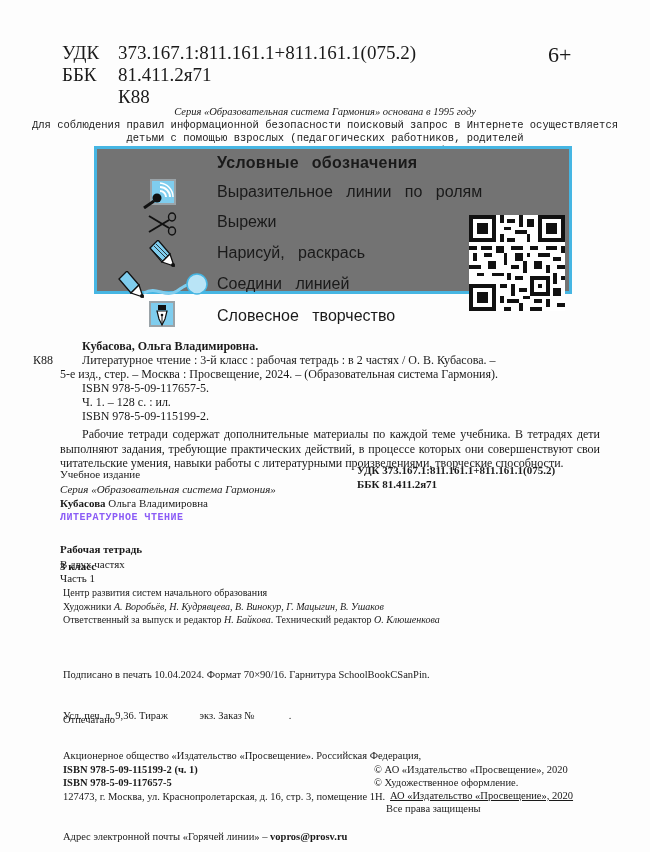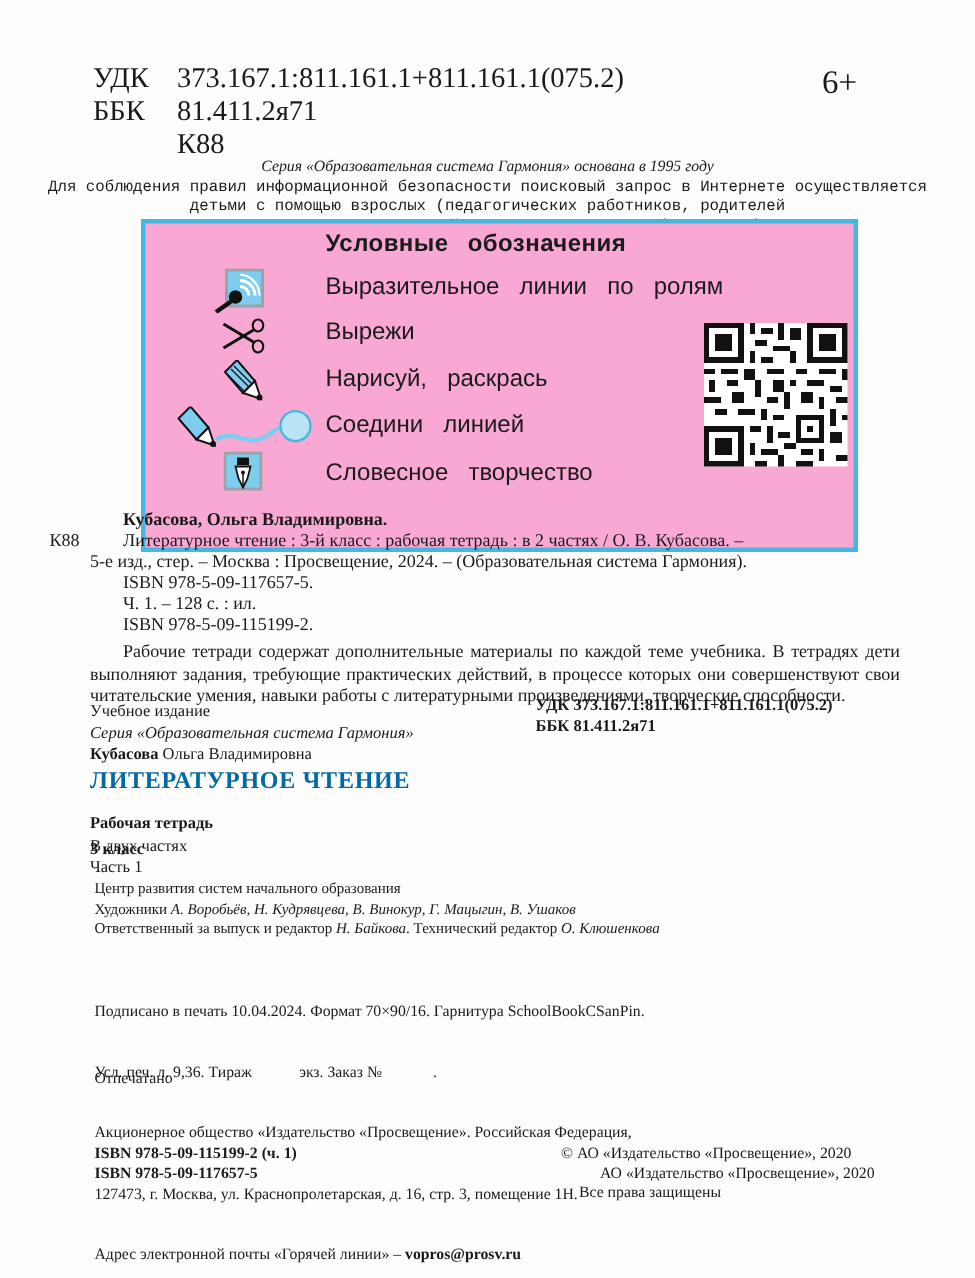--- a/index.html
+++ b/index.html
@@ -9,33 +9,33 @@
 
   
   .hdr { font-family: "Liberation Serif", serif; font-size: 19px; line-height: 22px; }
   .hdr .lbl { display: inline-block; width: 56px; }
   .age { font-family: "Liberation Serif", serif; font-size: 22px; }
 
   .series-line { font-family: "Liberation Serif", serif; font-style: italic; font-size: 10.5px; text-align: center; width: 650px; left: 0; }
   .notice { font-family: Liberation Mono, monospace; font-size: 10.5px; text-align: center; width: 650px; left: 0; line-height: 13px; }
 
   
-  .legend { left: 94px; top: 146px; width: 478px; height: 222px; border: 3px solid #46b6e3; box-sizing: border-box; background: #f9a8d4; }
+  .legend { left: 94px; top: 146px; width: 478px; height: 148px; border: 3px solid #46b6e3; box-sizing: border-box; background: #737373; }
   .legend-title { font-family: "Liberation Sans", sans-serif; font-weight: bold; font-size: 16px; left: 120px; top: 5px; letter-spacing: 0.3px; word-spacing: 8px; }
   .legend-item { font-family: "Liberation Sans", sans-serif; font-size: 16px; left: 120px; word-spacing: 9px; }
   .icon { position: absolute; }
   .qr { left: 372px; top: 66px; width: 96px; height: 96px; }
 
   
   .bib { font-family: "Liberation Serif", serif; font-size: 12px; line-height: 14.5px; }
   .bold { font-weight: bold; }
   .ital { font-style: italic; }
   .abstract { font-family: Liberation Serif, serif; font-size: 12px; line-height: 14.5px; text-align: justify; }
   .small { font-family: "Liberation Serif", serif; font-size: 11px; line-height: 13.5px; }
-  .title-blue { font-family: Liberation Serif, serif; font-weight: bold; font-size: 16px; color: #0369a1; letter-spacing: 0.5px; }
+  .title-blue { font-family: Liberation Mono, monospace; font-weight: bold; font-size: 10px; color: #8b5cf6; letter-spacing: 0.5px; }
 </style>
 </head>
 <body>
 
 <div class="abs hdr" style="left:62px; top:42px;">
   <span class="lbl">УДК</span><span>373.167.1:811.161.1+811.161.1(075.2)</span>
 </div>
 <div class="abs hdr" style="left:62px; top:64px;">
   <span class="lbl">ББК</span><span>81.411.2я71</span>
 </div>
@@ -212,15 +212,16 @@
   <div><span>Адрес электронной почты «Горячей линии» –</span> <span class="bold">vopros@prosv.ru</span></div>
 </div>
 <div class="abs small" style="left:63px; top:713px; font-size:10.5px;">Отпечатано</div>
 
 <div class="abs small bold" style="left:63px; top:763px; font-size:10.5px; line-height:13px;">
   <div>ISBN 978-5-09-115199-2 (ч. 1)</div>
   <div>ISBN 978-5-09-117657-5</div>
 </div>
 <div class="abs small" style="left:374px; top:763px; font-size:10.5px; line-height:13px;">
   <div>© АО «Издательство «Просвещение», 2020</div>
-  <div style="padding-left:26px;">АО «Издательство «Просвещение», 2020</div>
+  <div>© Художественное оформление.</div>
+  <div style="padding-left:16px;text-decoration:underline;">АО «Издательство «Просвещение», 2020</div>
   <div style="padding-left:12px;">Все права защищены</div>
 </div>
 
 </body></html>

